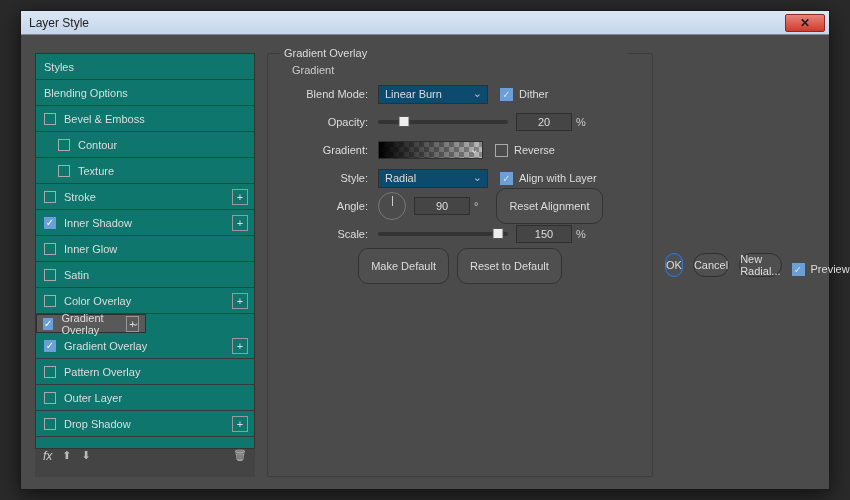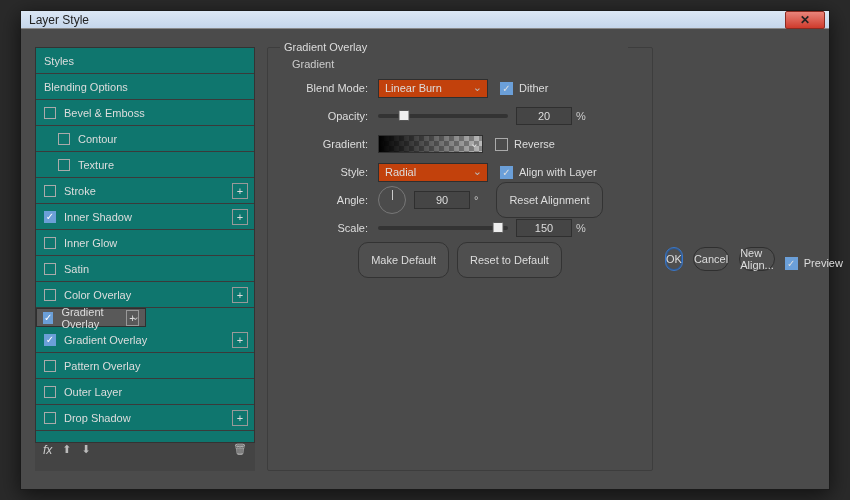--- a/index.html
+++ b/index.html
@@ -1,18 +1,18 @@
 <!DOCTYPE html>
 <html><head>
 <meta charset="utf-8">
 <style>
 *{box-sizing:border-box;margin:0;padding:0;font-family:"Segoe UI",Tahoma,sans-serif;font-size:11px;color:#ddd;-webkit-user-select:none;user-select:none}
 body{background:#2a2a2a;display:flex;align-items:center;justify-content:center;width:850px;height:500px}
 .dlg{width:810px;height:480px;background:#4b4b4b;border:1px solid #1a1a1a;box-shadow:0 5px 20px rgba(0,0,0,.6)}
-.titlebar{height:18px;background:linear-gradient(#dbe7f4,#c5d6eb);display:flex;align-items:center;padding:0 4px 0 8px;border-bottom:1px solid #888}
+.titlebar{height:24px;background:linear-gradient(#dbe7f4,#c5d6eb);display:flex;align-items:center;padding:0 4px 0 8px;border-bottom:1px solid #888}
 .titlebar span{color:#222;font-size:12px}
 .close{margin-left:auto;width:40px;height:18px;background:linear-gradient(#e9847a,#cf3b2c);border:1px solid #8a2a20;border-radius:2px;display:flex;align-items:center;justify-content:center;color:#fff;font-weight:bold}
 .body{display:flex;padding:18px 14px 10px 14px;height:calc(100% - 26px);gap:12px}
 
 .left{width:220px;display:flex;flex-direction:column}
 .stylelist{border:1px solid #333;background:#0f766e;flex:1;display:flex;flex-direction:column}
 .row{height:26px;display:flex;align-items:center;padding:0 6px 0 8px;border-bottom:1px solid #3a3a3a;cursor:default}
 .row.indent .cb{margin-left:14px}
 .row.sel{background:#595959}
 .cb{width:12px;height:12px;border:1px solid #aaa;margin-right:8px;display:flex;align-items:center;justify-content:center;font-size:9px;color:#fff}
@@ -22,21 +22,21 @@
 .leftfoot{height:28px;border-top:0;background:#444;display:flex;align-items:flex-start;gap:10px;padding:0 8px}
 .fx{font-style:italic;font-size:12px;color:#ccc}
 .arrow{color:#bbb;font-size:11px}
 .trash{margin-left:auto;color:#bbb}
 
 .center{flex:1;border:1px solid #3d3d3d;padding:6px 18px;border-radius:2px;position:relative}
 .fsLabel{position:relative;top:-13px;left:-6px;background:#4b4b4b;padding:0 4px;font-size:11px}
 .subLabel{margin:-8px 0 4px 6px;color:#ccc}
 .frow{display:flex;align-items:center;height:28px}
 .flabel{width:92px;text-align:right;padding-right:10px;color:#ddd}
-.sel{width:110px;height:19px;background:#c2410c;border:1px solid #2f2f2f;display:flex;align-items:center;padding:0 6px;position:relative}
+.sel{width:110px;height:19px;background:#0c4a6e;border:1px solid #2f2f2f;display:flex;align-items:center;padding:0 6px;position:relative}
 .sel::after{content:"⌄";position:absolute;right:5px;top:1px;color:#bbb}
 .ck{width:13px;height:13px;border:1px solid #aaa;margin:0 6px 0 12px;display:flex;align-items:center;justify-content:center}
 .ck.on{background:#6b9fd8;border-color:#6b9fd8}
 .ck.on::after{content:"✓";font-size:10px}
 .cklbl{color:#ddd}
 .slider{width:130px;height:4px;background:#333;margin-right:8px;position:relative;border-radius:2px}
 .thumb{position:absolute;top:-4px;width:11px;height:11px;background:#eee;border:1px solid #555;transform:translateX(-50%);border-radius:1px}
 .numbox{width:56px;height:18px;background:#454545;border:1px solid #2f2f2f;text-align:center;line-height:16px;margin-right:4px}
 .unit{color:#ccc}
 .gradbar{width:105px;height:18px;border:1px solid #2f2f2f;background:linear-gradient(to right,#000,rgba(0,0,0,0)),repeating-conic-gradient(#bbb 0 25%,#888 0 50%) 0 0/10px 10px}
@@ -209,21 +209,21 @@
     </div>
 
     <div class="right">
       <div class="rbtn primary">
           <span>OK</span>
         </div>
       <div class="rbtn">
           <span>Cancel</span>
         </div>
       <div class="rbtn">
-          <span>New Align...</span>
+          <span>New Radial...</span>
         </div>
       <div class="prevrow">
         <div class="ck on"></div>
         <span>Preview</span>
       </div>
       <div class="preview">
         <div class="swatch"></div>
       </div>
     </div>
   </div>

